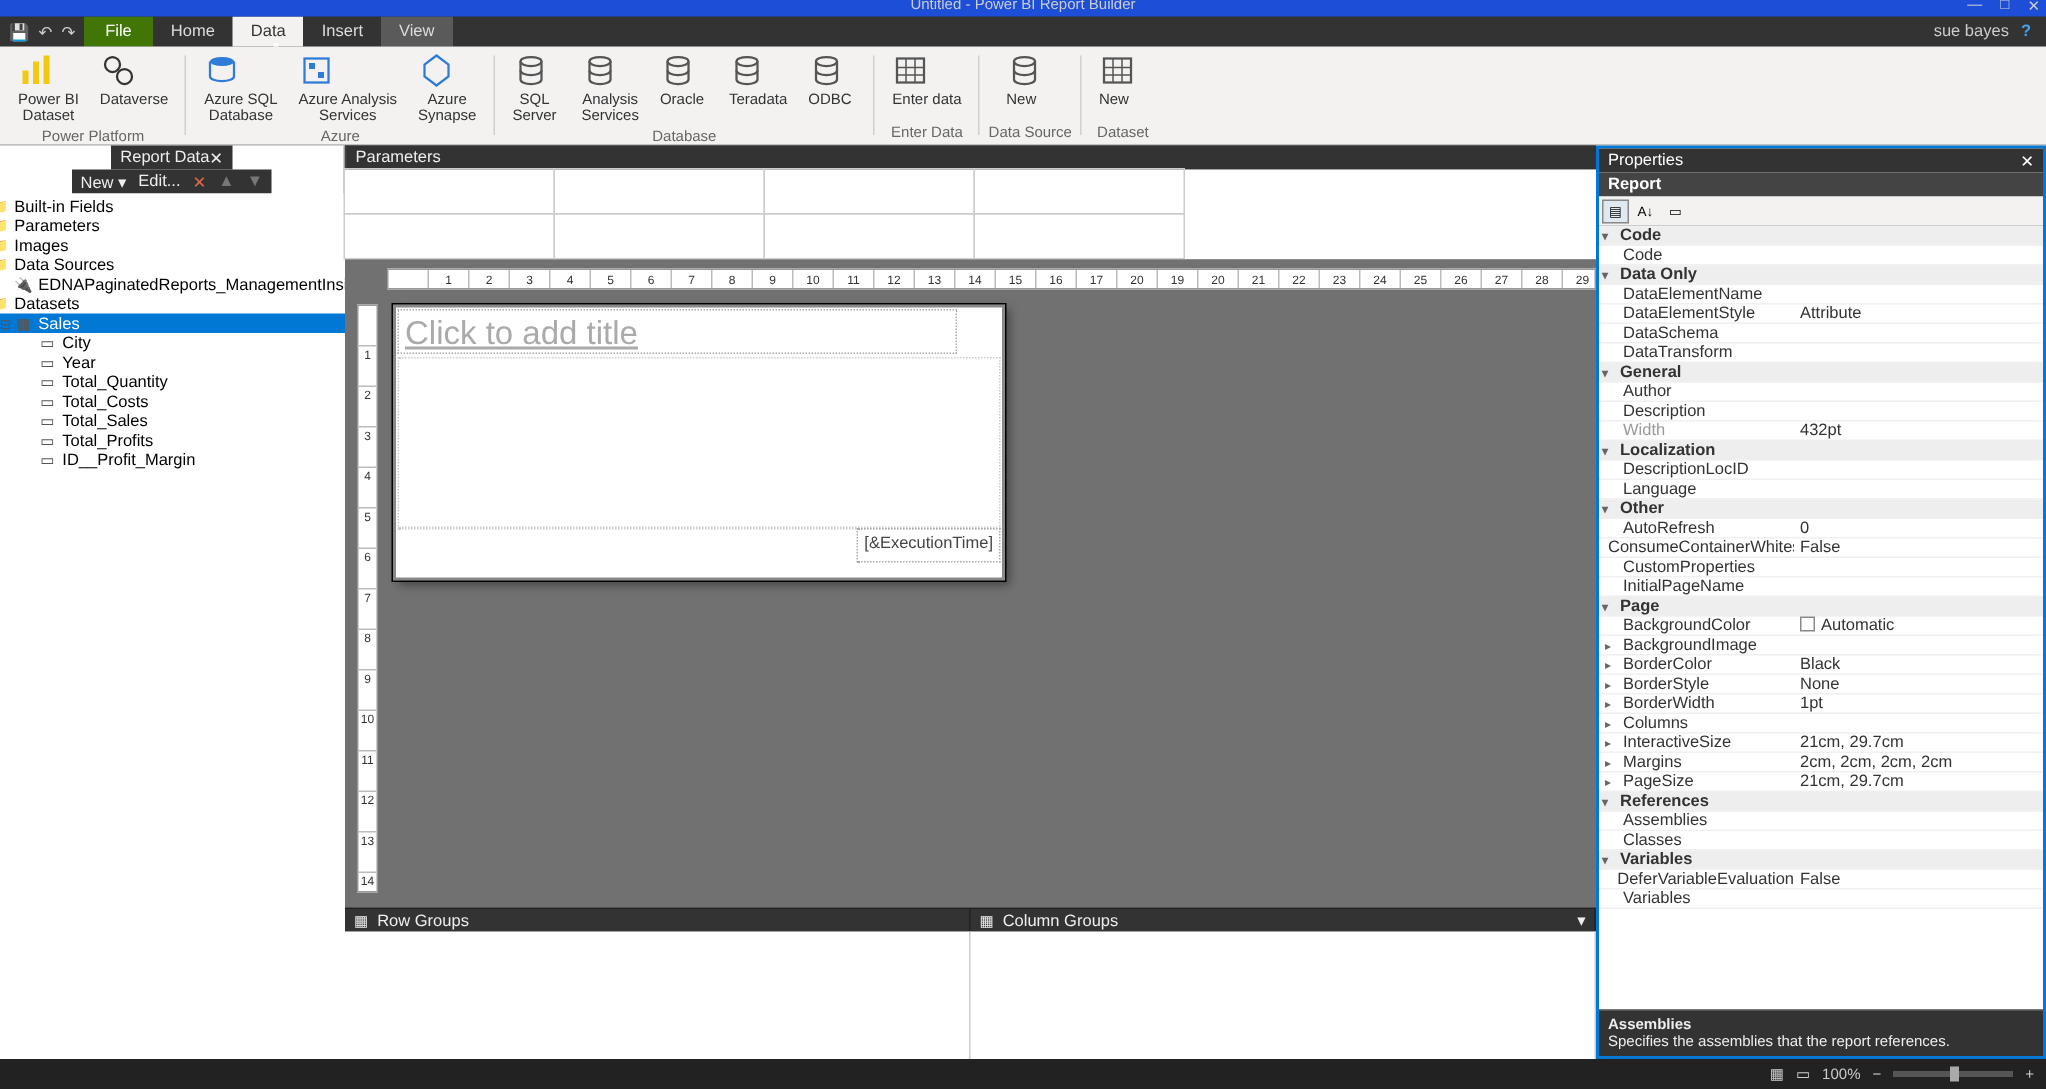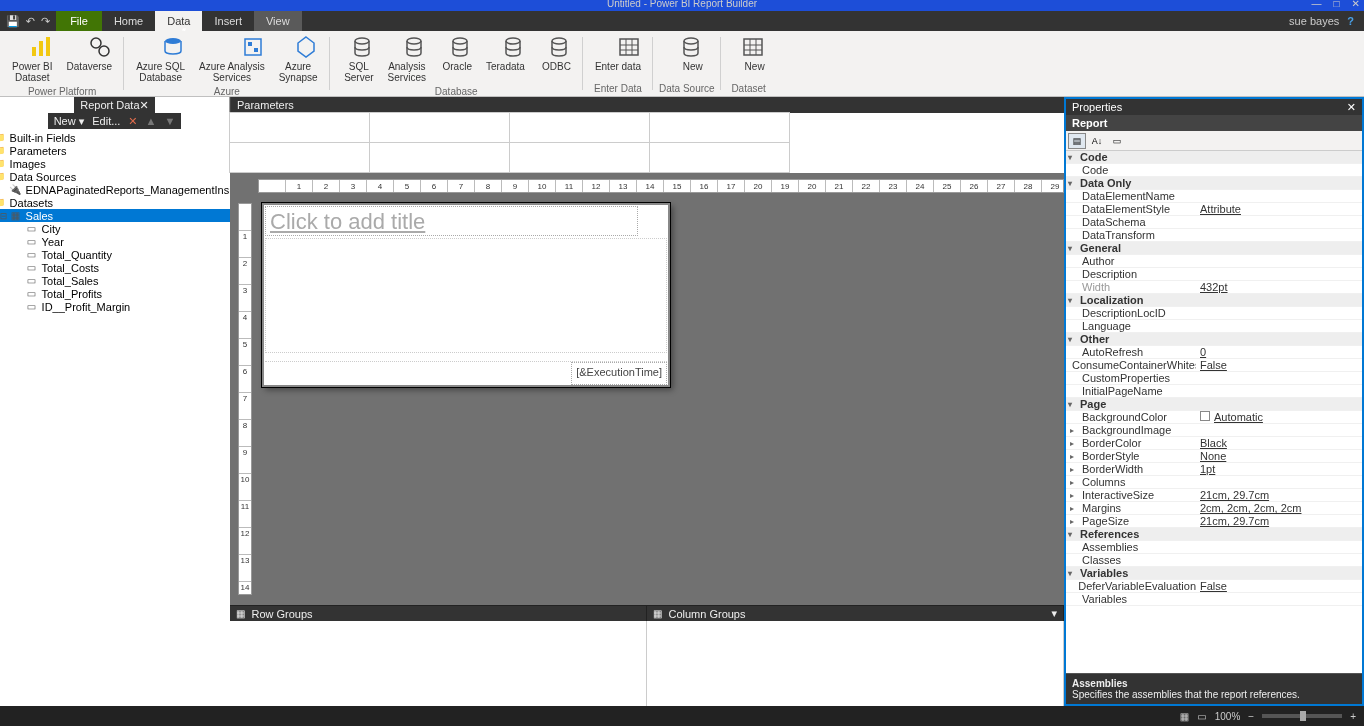--- a/index.html
+++ b/index.html
@@ -22,21 +22,21 @@
 .tab.hover { background: #5a5a5a; }
 .userarea { margin-left: auto; padding: 0 10px; color: #ccc; display: flex; gap: 8px; align-items: center; }
 .userarea .help { color: #4aa0e6; font-weight: bold; }
 
 
 .ribbon { height: 66px; background: #f3f2f1; border-bottom: 1px solid #c0c0c0; display: flex; position: relative; }
 .ribbon-group { display: flex; flex-direction: column; align-items: center; padding: 2px 6px 0 6px; position: relative; }
 .ribbon-group:after { content: ""; position: absolute; right: 0; top: 6px; bottom: 6px; width: 1px; background: #d0d0d0; }
 .ribbon-group:last-child:after { display: none; }
 .ribbon-items { display: flex; gap: 2px; flex: 1; }
-.ribbon-btn { display: flex; flex-direction: column; align-items: flex-end; padding: 2px 6px; cursor: pointer; min-width: 44px; }
+.ribbon-btn { display: flex; flex-direction: column; align-items: flex-start; padding: 2px 6px; cursor: pointer; min-width: 44px; }
 .ribbon-btn .ricon { width: 24px; height: 24px; display: flex; align-items: center; justify-content: center; }
 .ribbon-btn .rlabel { font-size: 10px; text-align: center; line-height: 11px; color: #333; margin-top: 2px; white-space: pre-line; }
 .ribbon-group-label { font-size: 10px; color: #666; height: 14px; line-height: 14px; }
 
 
 .panels { position: absolute; top: 97px; bottom: 20px; left: 0; right: 0; display: flex; }
 
 
 .report-data { width: 230px; background: #fff; border-right: 1px solid #999; display: flex; flex-direction: column; align-items: center; }
 .pane-header { height: 16px; background: #333; color: #eee; font-size: 11px; padding: 0 6px; display: flex; align-items: center; }
@@ -63,21 +63,21 @@
 
 .design-surface { flex: 1; background: #717171; position: relative; overflow: hidden; }
 .hruler { position: absolute; left: 28px; top: 6px; right: 0; height: 14px; background: #fff; border: 1px solid #999; font-size: 8px; display: flex; overflow: hidden; }
 .hruler .tick { flex: none; width: 27px; border-right: 1px solid #bbb; text-align: center; line-height: 14px; color: #333; }
 .vruler { position: absolute; left: 8px; top: 30px; width: 14px; bottom: 10px; background: #fff; border: 1px solid #999; display: flex; flex-direction: column; overflow: hidden; }
 .vruler .tick { flex: none; height: 27px; border-bottom: 1px solid #bbb; font-size: 8px; text-align: center; writing-mode: horizontal-tb; color: #333; padding-top: 1px; }
 
 .report-page { position: absolute; left: 32px; top: 30px; width: 408px; height: 184px; background: #fff; border: 2px solid #888; outline: 1px solid #000; box-shadow: 3px 3px 6px rgba(0,0,0,.4); }
 .report-title { position: absolute; left: 1px; top: 1px; right: 30px; height: 30px; border: 1px dotted #aaa; color: #aaa; font-size: 22px; padding: 2px 4px; text-decoration: underline; }
 .report-body { position: absolute; left: 1px; top: 33px; right: 1px; height: 115px; border: 1px dotted #ccc; }
-.report-footer { position: absolute; left: 1px; bottom: 0; right: 1px; height: 24px; border-top: 1px dotted #ccc; display: flex; }
+.report-footer { position: absolute; left: 1px; bottom: 10px; right: 1px; height: 24px; border-top: 1px dotted #ccc; display: flex; }
 .report-footer .exec { margin-left: auto; border: 1px dotted #aaa; padding: 3px 4px; font-size: 11px; color: #444; }
 
 
 .groups { height: 16px; background: #333; color: #eee; display: flex; font-size: 11px; border-top: 1px solid #222; }
 .groups .gh { flex: 1; display: flex; align-items: center; padding: 0 6px; gap: 6px; border-right: 1px solid #222; }
 .groups .gicon { font-size: 10px; }
 .groups-body { height: 85px; background: #fff; display: flex; }
 .groups-body > div { flex: 1; border-right: 1px solid #ccc; }
 
 
@@ -86,21 +86,21 @@
 .prop-head .close { margin-left: auto; cursor: pointer; }
 .prop-sub { height: 16px; background: #444; color: #fff; padding: 0 6px; display: flex; align-items: center; font-size: 11px; font-weight: bold; }
 .prop-tb { height: 20px; background: #f3f2f1; border-bottom: 1px solid #ccc; display: flex; gap: 2px; padding: 2px; align-items: center; }
 .prop-tb .ptbtn { width: 18px; height: 16px; border: 1px solid transparent; display: flex; align-items: center; justify-content: center; font-size: 9px; cursor: pointer; }
 .prop-tb .ptbtn.active { border-color: #888; background: #e0e8f0; }
 .prop-grid { flex: 1; overflow: auto; font-size: 11px; background: #fff; }
 .prow { display: flex; height: 13px; align-items: center; border-bottom: 1px solid #f0f0f0; }
 .prow.cat { background: #eee; font-weight: bold; color: #333; }
 .prow .pk { width: 130px; padding-left: 4px; display: flex; align-items: center; gap: 2px; color: #333; overflow: hidden; white-space: nowrap; }
 .prow.cat .pk { padding-left: 2px; }
-.prow .pv { flex: 1; padding-left: 4px; color: #333; display: flex; gap: 4px; text-decoration: underline; }
+.prow .pv { flex: 1; padding-left: 4px; color: #333; display: flex; gap: 4px; }
 .caret { font-size: 8px; color: #666; width: 10px; display: inline-block; }
 .prow .dim { color: #999; }
 .swatch { width: 10px; height: 10px; border: 1px solid #888; background: #fff; }
 .prop-help { background: #333; color: #eee; padding: 4px 6px; font-size: 10px; border-top: 1px solid #555; }
 .prop-help .ht { font-weight: bold; display: block; }
 
 
 .statusbar { position: absolute; bottom: 0; left: 0; right: 0; height: 20px; background: #222; color: #ccc; display: flex; align-items: center; padding: 0 8px; font-size: 10px; gap: 10px; }
 .statusbar .right { margin-left: auto; display: flex; align-items: center; gap: 8px; }
 .zoom-slider { width: 80px; height: 4px; background: #555; position: relative; }

